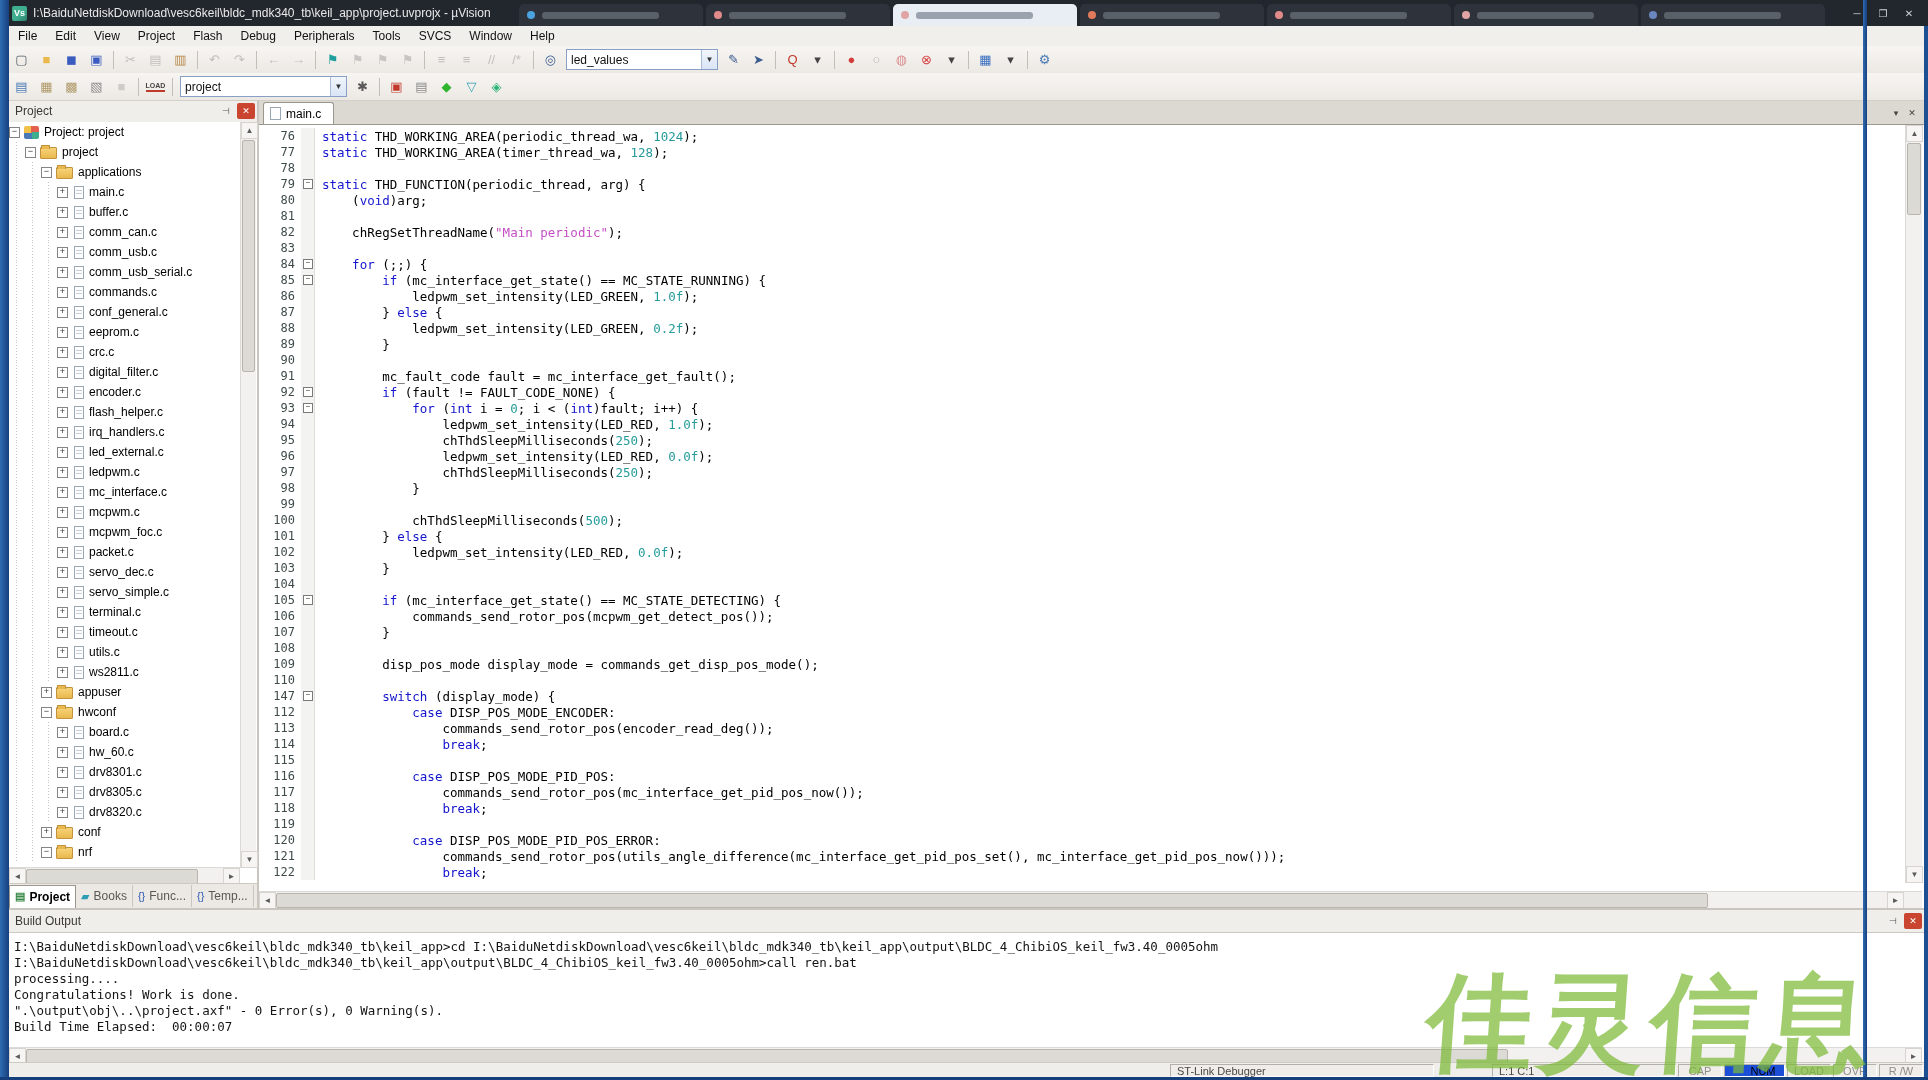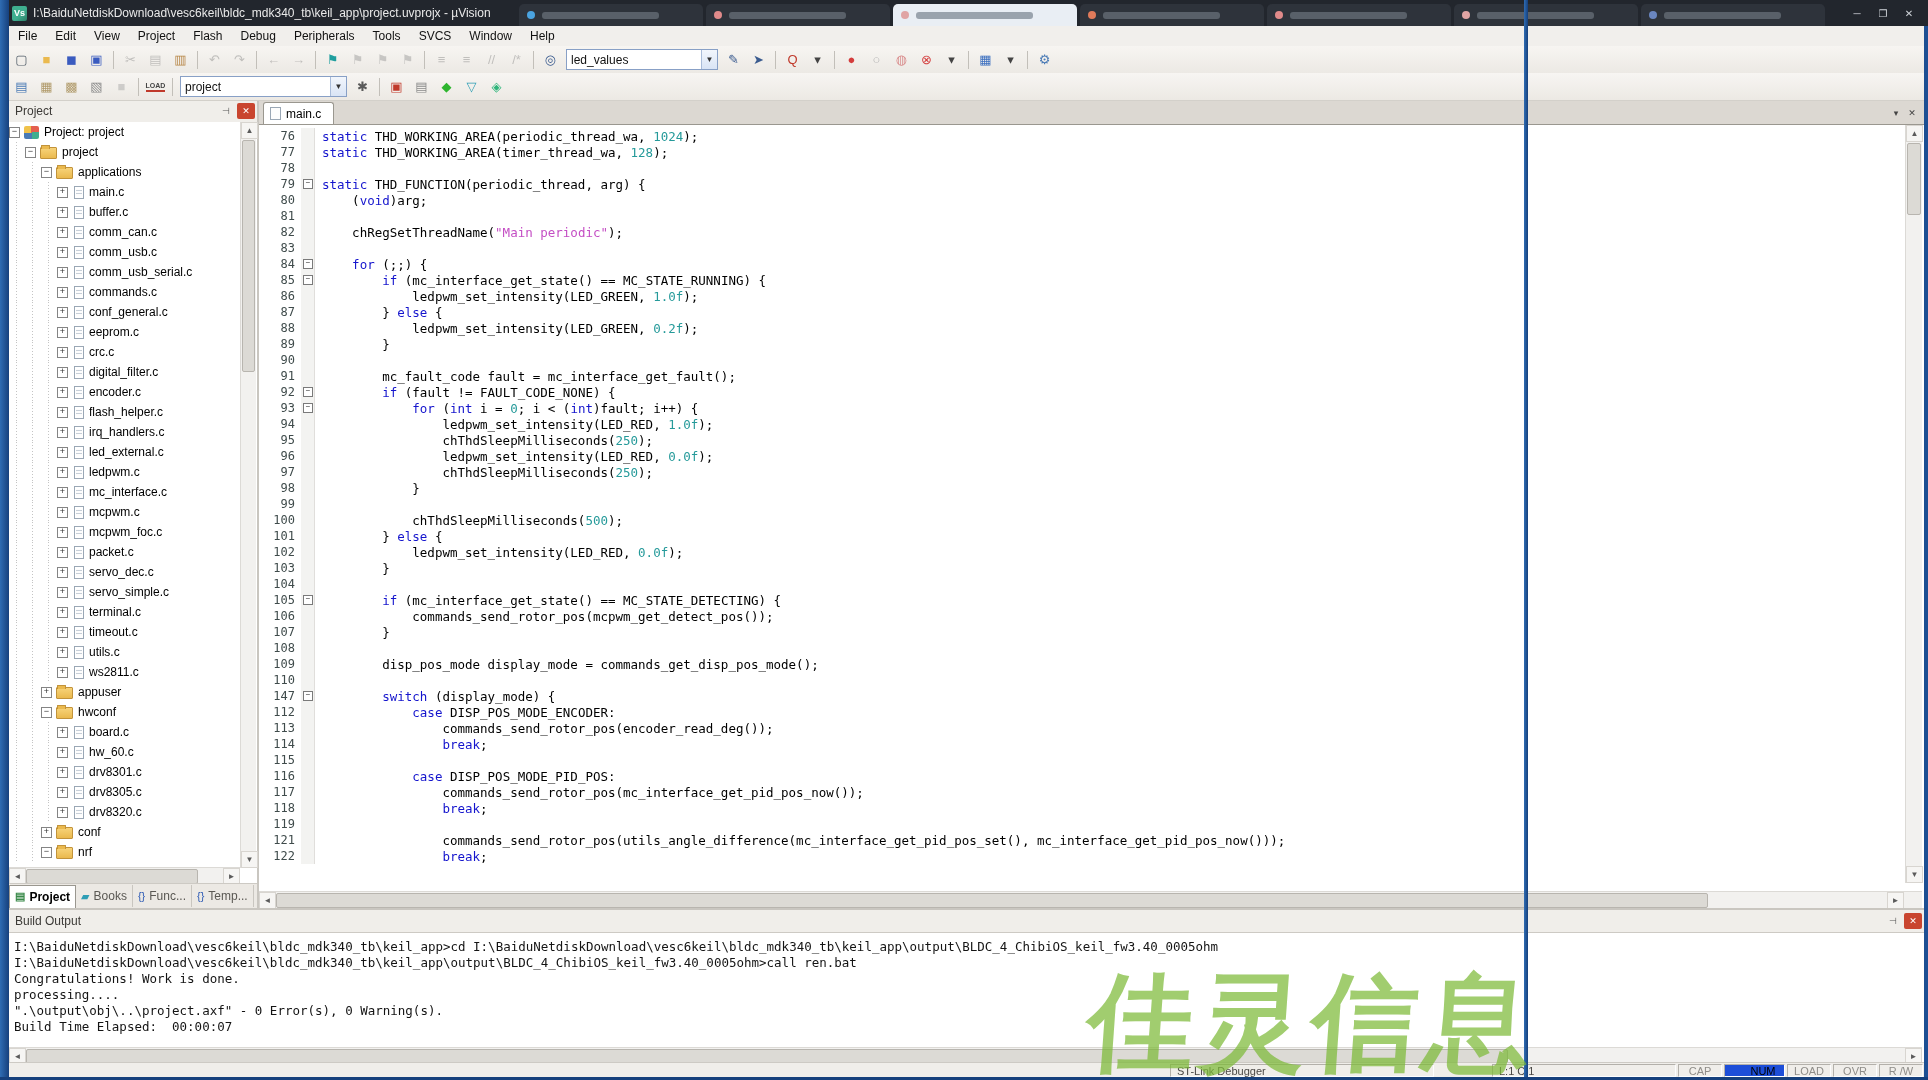--- a/index.html
+++ b/index.html
@@ -1,18 +1,18 @@
 <!DOCTYPE html>
 <html><head>
 <meta charset="utf-8">
 <style>
   html,body{margin:0;padding:0;}
   body{width:1928px;height:1080px;overflow:hidden;background:#1d4f93;
        font-family:"Liberation Sans",sans-serif;position:relative;}
-  .screen{position:absolute;left:0;top:0;width:1528px;height:1080px;}
+  .screen{position:absolute;left:0;top:0;width:1867px;height:1080px;}
   
   .edge{position:absolute;background:linear-gradient(90deg,#2f6cb3,#16407c);z-index:5;}
   .edge-left{left:0;top:0;width:9px;height:1080px;}
   .edge-right{right:0;top:0;width:4px;height:1080px;}
   .edge-bottom{left:0;bottom:0;width:1928px;height:3px;background:#16407c;}
 
   
   .titlebar{position:absolute;left:0;top:0;width:1928px;height:26px;background:#22262d;
             display:flex;align-items:center;z-index:4;}
   .app-icon{width:15px;height:15px;margin:0 6px 0 12px;border-radius:2px;
@@ -902,20 +902,25 @@
           <span class="ln">118</span>
           <span class="fold"></span>
           <span class="ctext"><span class="tk-p">                </span><span class="tk-k">break</span><span class="tk-p">;</span></span>
         </div>
         <div class="crow">
           <span class="ln">119</span>
           <span class="fold"></span>
           <span class="ctext"></span>
         </div>
         <div class="crow">
+          <span class="ln">120</span>
+          <span class="fold"></span>
+          <span class="ctext"><span class="tk-p">            </span><span class="tk-k">case</span><span class="tk-p"> DISP_POS_MODE_PID_POS_ERROR:</span></span>
+        </div>
+        <div class="crow">
           <span class="ln">121</span>
           <span class="fold"></span>
           <span class="ctext"><span class="tk-p">                commands_send_rotor_pos(utils_angle_difference(mc_interface_get_pid_pos_set(), mc_interface_get_pid_pos_now()));</span></span>
         </div>
         <div class="crow">
           <span class="ln">122</span>
           <span class="fold"></span>
           <span class="ctext"><span class="tk-p">                </span><span class="tk-k">break</span><span class="tk-p">;</span></span>
         </div>
       </div>
@@ -933,22 +938,22 @@
 
   <div class="build">
     <div class="panel-header">
       <span class="ph-title">Build Output</span>
       <span class="ph-btn">⊣</span>
       <span class="ph-btn ph-close">✕</span>
     </div>
     <div class="bbody" id="buildOut">
         <div class="bline">I:\BaiduNetdiskDownload\vesc6keil\bldc_mdk340_tb\keil_app&gt;cd I:\BaiduNetdiskDownload\vesc6keil\bldc_mdk340_tb\keil_app\output\BLDC_4_ChibiOS_keil_fw3.40_0005ohm</div>
         <div class="bline">I:\BaiduNetdiskDownload\vesc6keil\bldc_mdk340_tb\keil_app\output\BLDC_4_ChibiOS_keil_fw3.40_0005ohm&gt;call ren.bat</div>
+        <div class="bline">processing....</div>
         <div class="bline">Congratulations! Work is done.</div>
-        <div class="bline">processing....</div>
         <div class="bline">".\output\obj\..\project.axf" - 0 Error(s), 0 Warning(s).</div>
         <div class="bline">Build Time Elapsed:  00:00:07</div>
       </div>
     <div class="hscroll" id="buildHScroll" style="left:0;bottom:0;width:1913px;">
         <span class="sbtn" style="position: absolute; left: 0px; top: 0px;">◄</span>
         <span class="sbtn" style="position: absolute; right: 0px; top: 0px;">►</span>
         <span class="sthumb" style="position: absolute; top: 1px; height: 13px; left: 17px; width: 1480px;"></span>
       </div>
   </div>
 

